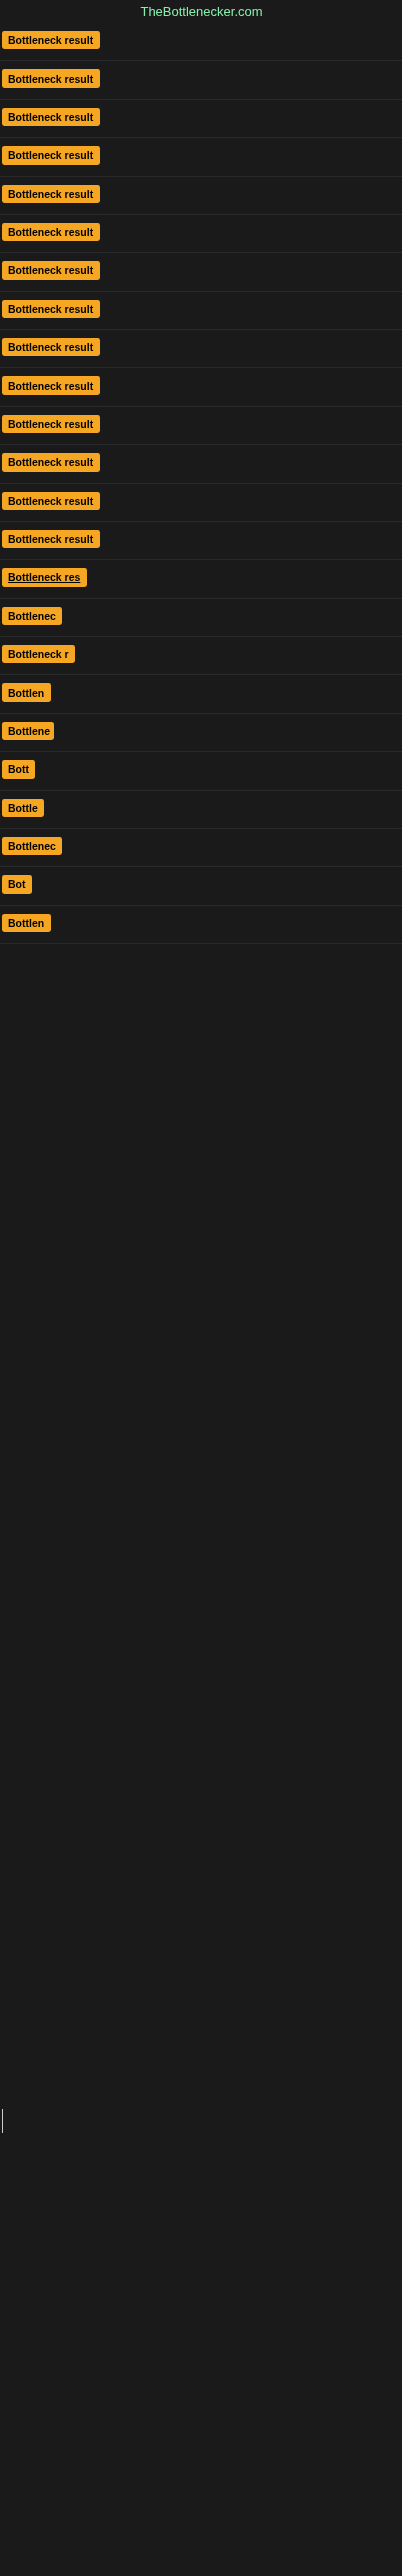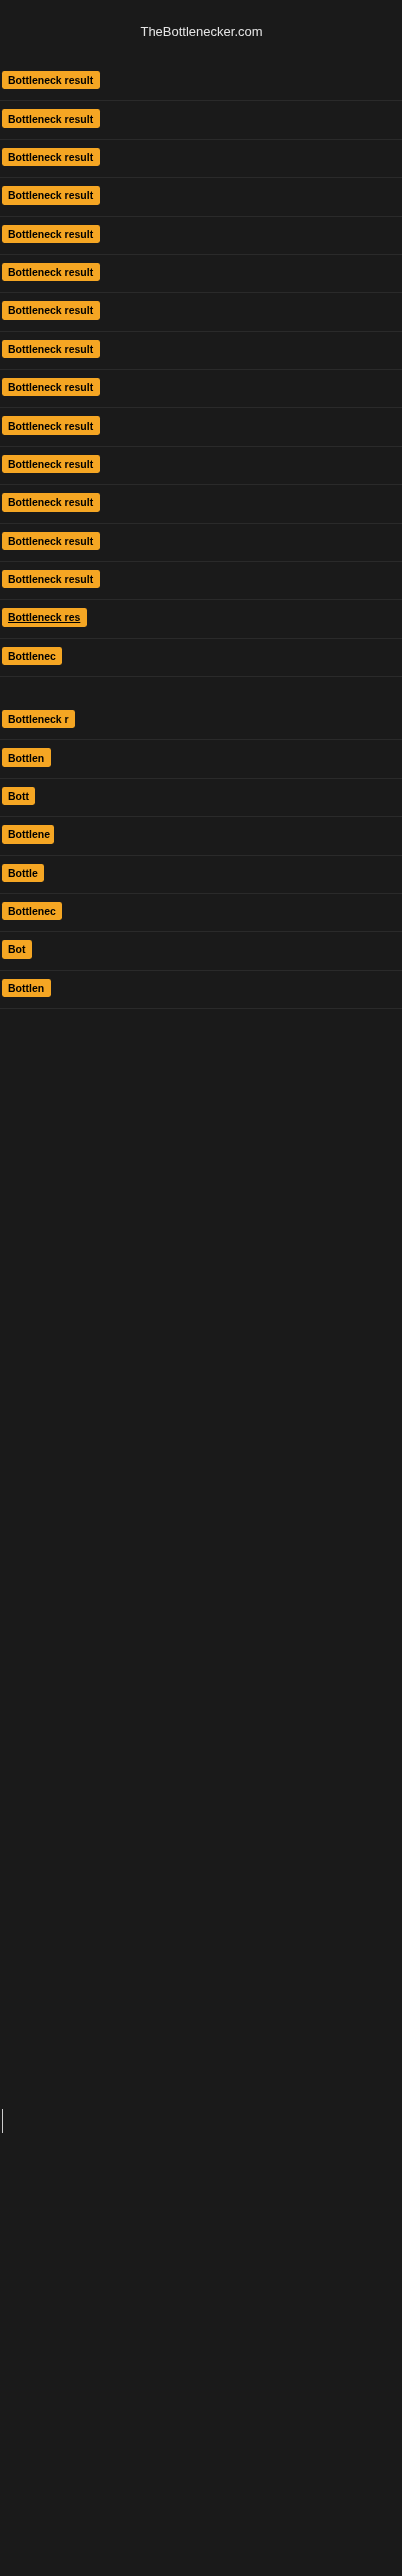--- a/index.html
+++ b/index.html
@@ -11,23 +11,23 @@
     body {
       width: 403px;
       min-height: 2576px;
       background-color: #1a1a1a;
       font-family: Arial, sans-serif;
       position: relative;
     }
 
     .site-title {
       text-align: center;
-      color: #e5e5e5;
+      color: #86efac;
       font-size: 13px;
-      padding: 24px 0;
+      padding: 4px 0;
       background-color: #1a1a1a;
     }
 
     .bottleneck-item {
       margin: 0 0 0 0;
       padding: 8px 0 8px 1.6px;
       border-bottom: 0.8px solid #2a2a2a;
     }
 
     .bottleneck-badge {
@@ -66,24 +66,24 @@
     <div class="bottleneck-item"><span class="bottleneck-badge" style="max-width: 109px; display: inline-block; overflow: hidden;">Bottleneck result</span></div>
     <div class="bottleneck-item"><span class="bottleneck-badge" style="max-width: 109px; display: inline-block; overflow: hidden;">Bottleneck result</span></div>
     <div class="bottleneck-item"><span class="bottleneck-badge" style="max-width: 109px; display: inline-block; overflow: hidden;">Bottleneck result</span></div>
     <div class="bottleneck-item"><span class="bottleneck-badge" style="max-width: 109px; display: inline-block; overflow: hidden;">Bottleneck result</span></div>
     <div class="bottleneck-item"><span class="bottleneck-badge" style="max-width: 109px; display: inline-block; overflow: hidden;">Bottleneck result</span></div>
     <div class="bottleneck-item"><span class="bottleneck-badge" style="max-width: 109px; display: inline-block; overflow: hidden;">Bottleneck result</span></div>
     <div class="bottleneck-item"><span class="bottleneck-badge" style="max-width: 109px; display: inline-block; overflow: hidden;">Bottleneck result</span></div>
     <div class="bottleneck-item"><span class="bottleneck-badge" style="max-width: 109px; display: inline-block; overflow: hidden;">Bottleneck result</span></div>
     <div class="bottleneck-item"><span class="bottleneck-badge" style="max-width: 93px; display: inline-block; overflow: hidden; text-decoration: underline;">Bottleneck res</span></div>
     <div class="bottleneck-item"><span class="bottleneck-badge" style="max-width: 64px; display: inline-block; overflow: hidden;">Bottlenec</span></div>
-    <div class="bottleneck-item"><span class="bottleneck-badge" style="max-width: 76px; display: inline-block; overflow: hidden; margin-top: 25px;">Bottleneck r</span></div>
+    <div class="bottleneck-item"><span class="bottleneck-badge" style="max-width: 76px; display: inline-block; overflow: hidden;">Bottleneck r</span></div>
     <div class="bottleneck-item"><span class="bottleneck-badge" style="max-width: 56px; display: inline-block; overflow: hidden;">Bottlen</span></div>
+    <div class="bottleneck-item"><span class="bottleneck-badge" style="max-width: 52px; display: inline-block; overflow: hidden;">Bottlene</span></div>
     <div class="bottleneck-item"><span class="bottleneck-badge" style="max-width: 36px; display: inline-block; overflow: hidden;">Bott</span></div>
-    <div class="bottleneck-item"><span class="bottleneck-badge" style="max-width: 52px; display: inline-block; overflow: hidden;">Bottlene</span></div>
     <div class="bottleneck-item"><span class="bottleneck-badge" style="max-width: 44px; display: inline-block; overflow: hidden;">Bottle</span></div>
     <div class="bottleneck-item"><span class="bottleneck-badge" style="max-width: 64px; display: inline-block; overflow: hidden;">Bottlenec</span></div>
     <div class="bottleneck-item"><span class="bottleneck-badge" style="max-width: 31px; display: inline-block; overflow: hidden;">Bot</span></div>
     <div class="bottleneck-item"><span class="bottleneck-badge" style="max-width: 56px; display: inline-block; overflow: hidden;">Bottlen</span></div>
   </div>
 
 <div class="cursor-line" style="top: 2109px;"></div>
 
 
 </body></html>

